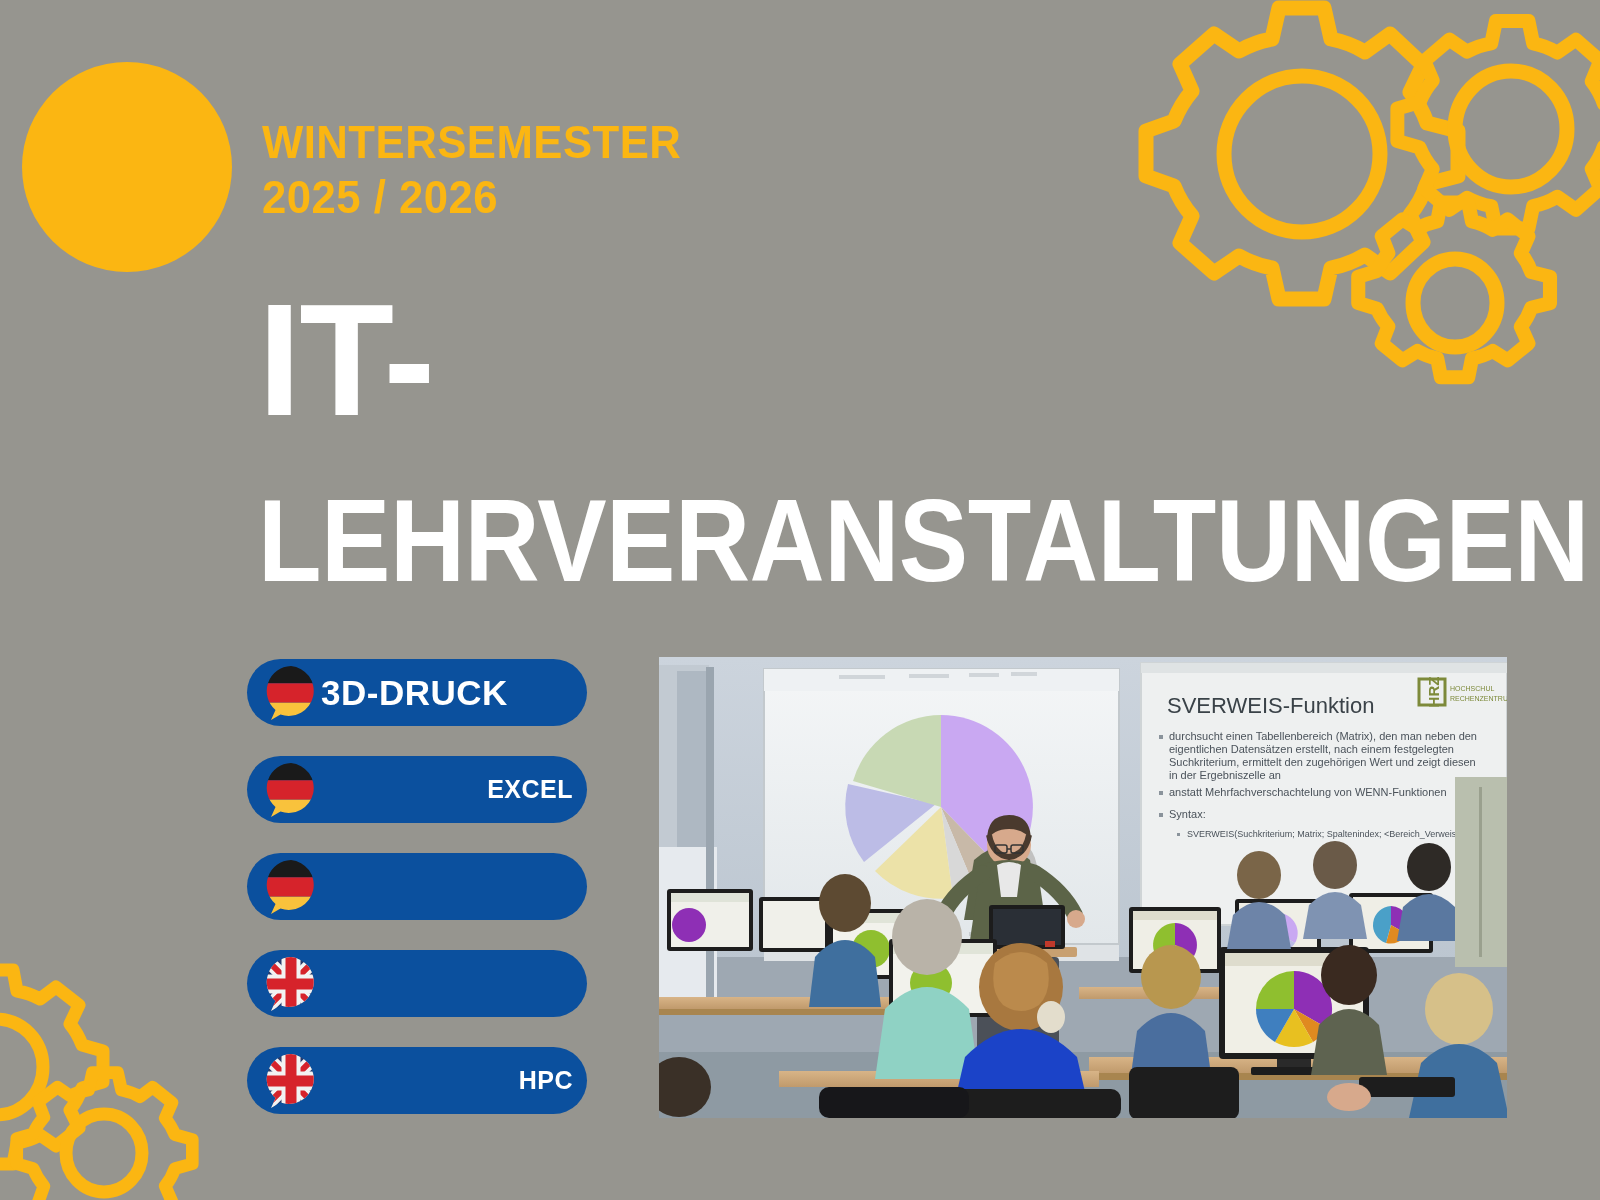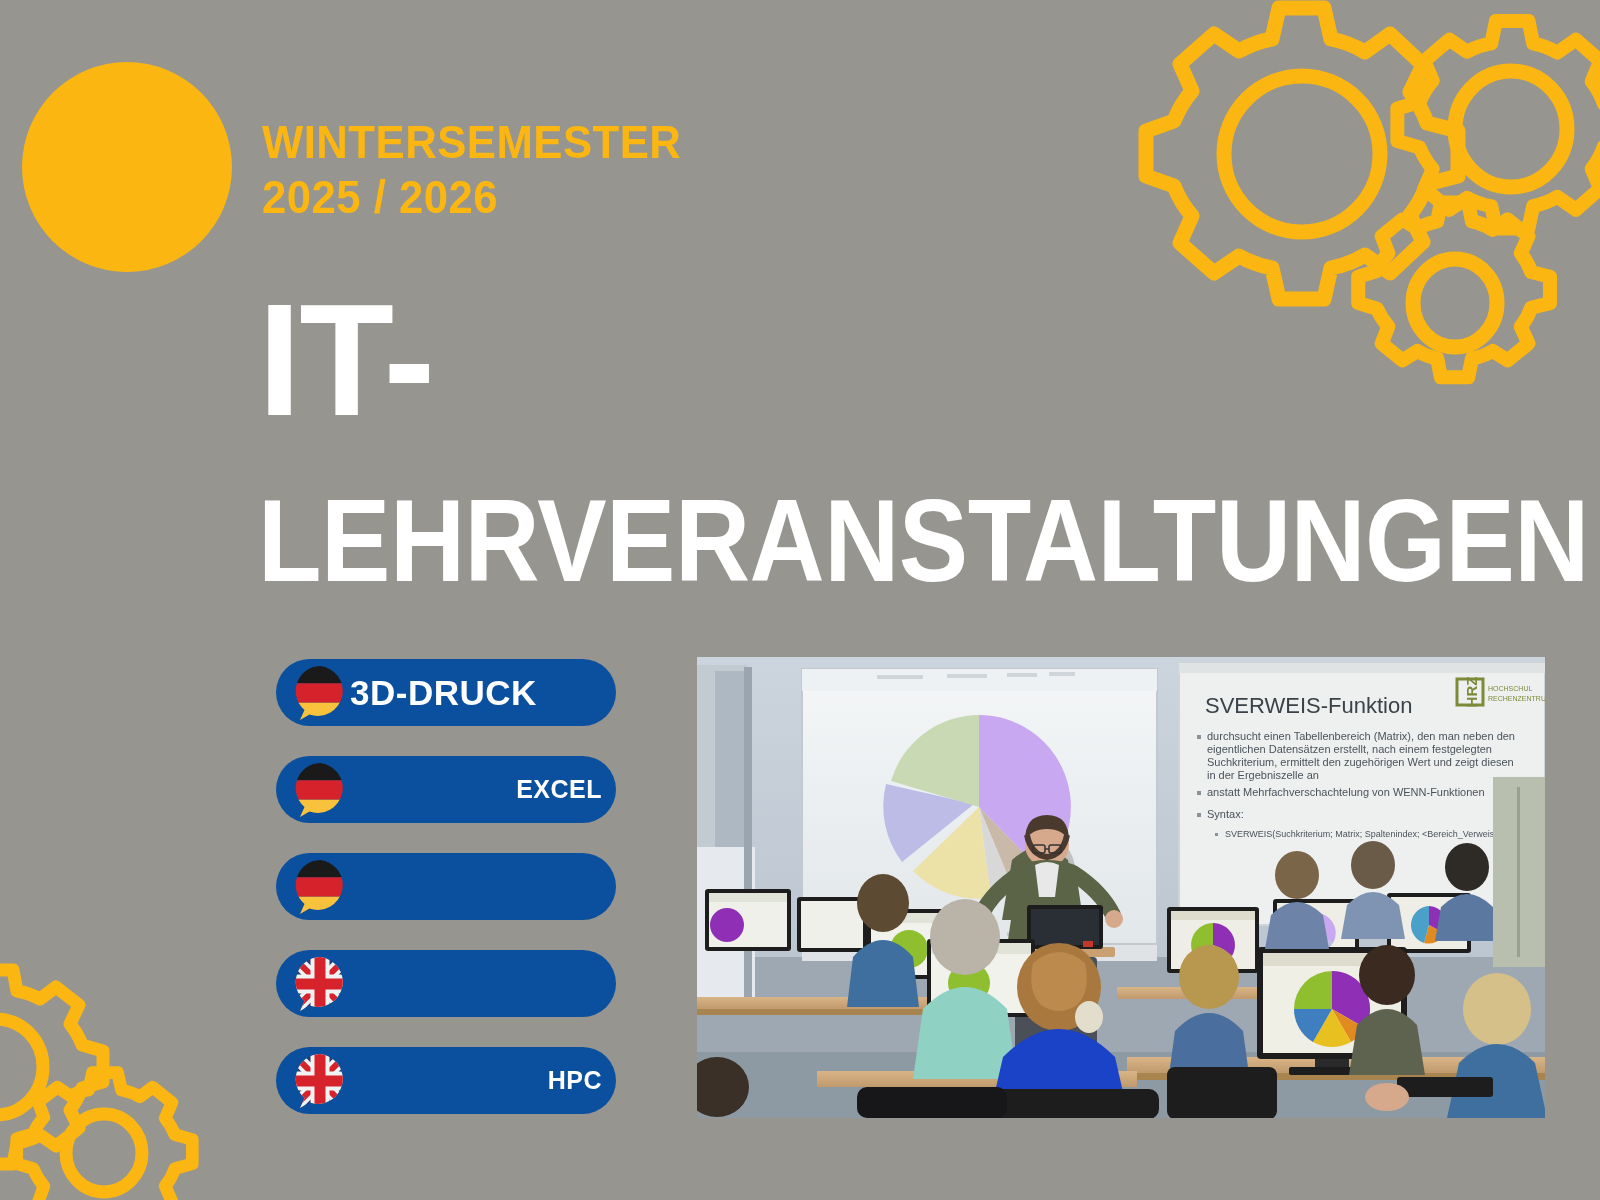--- a/index.html
+++ b/index.html
@@ -46,21 +46,21 @@
     position:absolute;left:258px;top:486px;
     color:#FFFFFF;font-weight:bold;
     font-size:104px;line-height:0.95;
     letter-spacing:-0.5px;
     transform:scaleX(1.0) scaleY(1.12);
     transform-origin:left top;
     white-space:nowrap;
   }
 
   
-  .pill-list{position:absolute;left:276px;top:659px;width:340px;}
+  .pill-list{position:absolute;left:247px;top:659px;width:340px;}
   .pill{
     position:relative;
     height:67px;width:340px;
     margin-bottom:30px;
     background:#0B509E;
     border-radius:34px;
     display:flex;align-items:center;
     box-sizing:border-box;
   }
   .pill:last-child{margin-bottom:0;}
@@ -78,21 +78,21 @@
     font-size:25px;
     letter-spacing:0.5px;
     padding-left:52px;
     padding-right:14px;
     box-sizing:border-box;
   }
   .pill.first .pill-label{padding-left:74px;padding-right:0;text-align:left;font-size:35px;}
 
   
   .photo{
-    position:absolute;left:697px;top:657px;width:848px;height:461px;
+    position:absolute;left:659px;top:657px;width:848px;height:461px;
     overflow:hidden;background:#b9c3cd;
   }
   .photo svg{display:block;width:100%;height:100%;}
 </style>
 </head>
 <body>
 
 <div class="stage">
 
   <div class="dot-yellow"></div>

